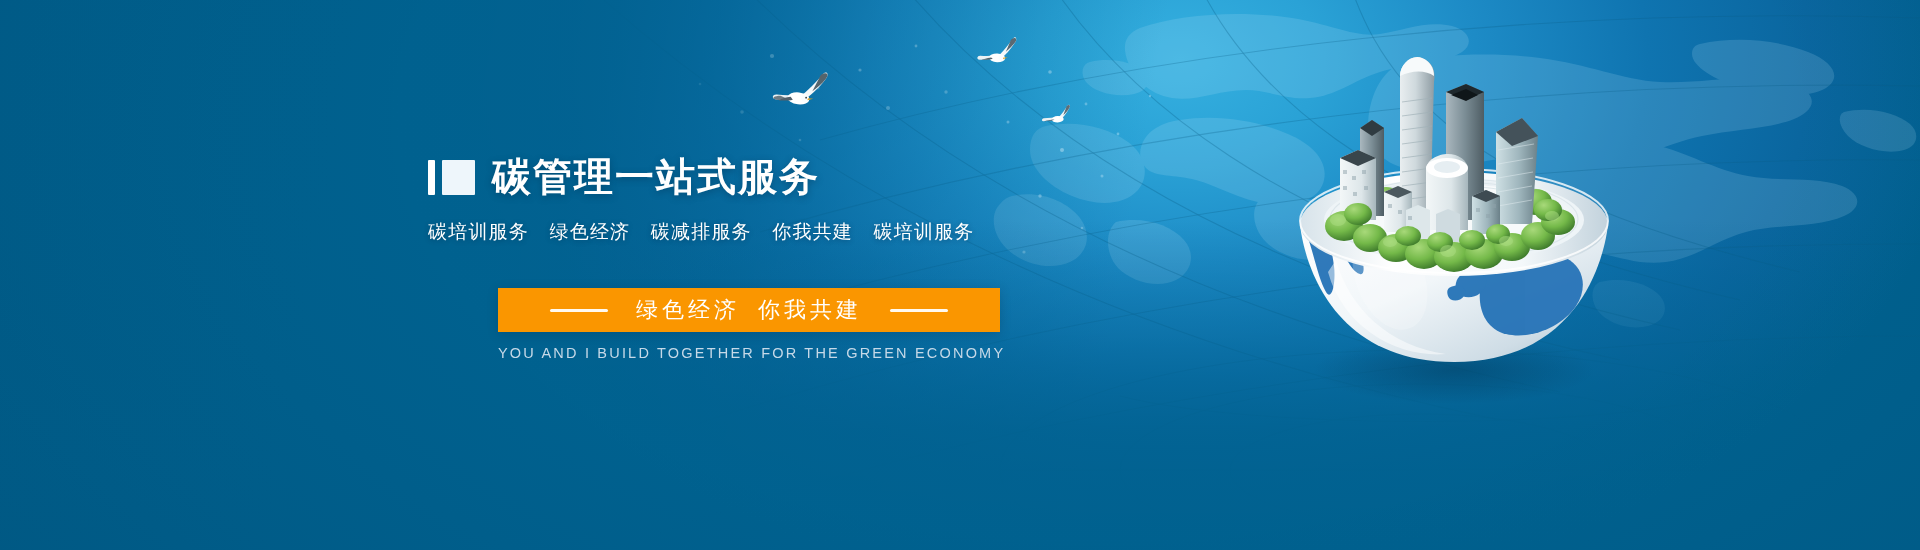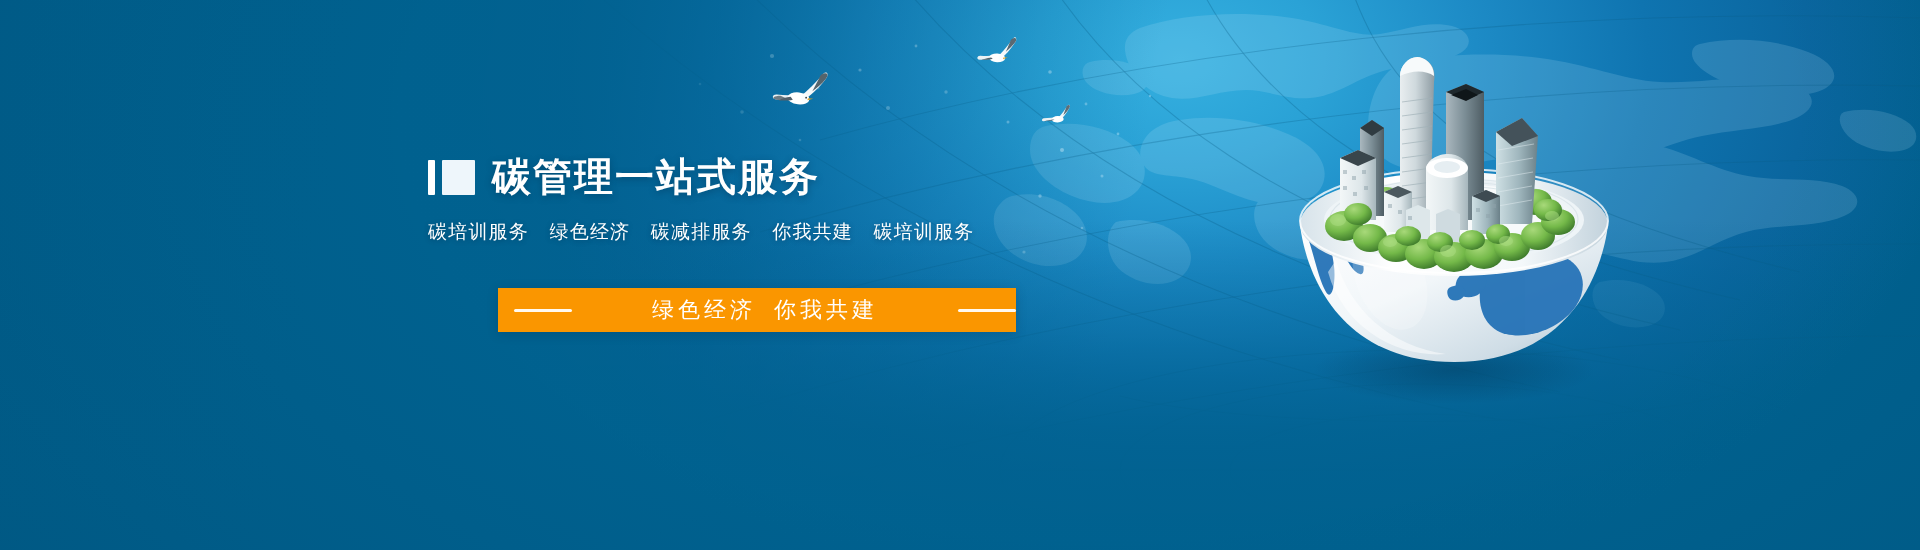--- a/index.html
+++ b/index.html
@@ -81,23 +81,22 @@
     white-space:nowrap;
     text-shadow:0 1px 5px rgba(0,40,70,0.45);
   }
   .subtitle .sv{margin-right:14px;font-family:Liberation Serif, serif;}
   .subtitle .sv:last-child{margin-right:0;}
 
   .cta{
     position:absolute;left:498px;top:288px;
     width:502px;height:44px;
     background:#fa9600;
-    display:flex;align-items:center;justify-content:space-between;
+    display:flex;align-items:center;justify-content:center;
     box-shadow:0 2px 10px rgba(0,40,70,0.22);
-    padding-left:16px;
   }
   .cta .rule{
     display:inline-block;width:58px;height:3px;background:#fff9ef;
     border-radius:2px;
   }
   .cta .cta-text{
     color:#ffffff;font-size:22px;letter-spacing:4px;
     margin:0 28px;white-space:nowrap;font-weight:500;
   }
   .cta .cta-text .gap{display:inline-block;width:18px;}
@@ -467,14 +466,15 @@
       <span class="sv">碳培训服务</span>
     </div>
   </div>
 
   <div class="cta">
     <span class="rule"></span>
     <span class="cta-text"><span>绿色经济</span><span class="gap"></span><span>你我共建</span></span>
     <span class="rule"></span>
   </div>
 
+  <div class="english">YOU AND I BUILD TOGETHER FOR THE GREEN ECONOMY</div>
 
 </div>
 
 </body></html>

